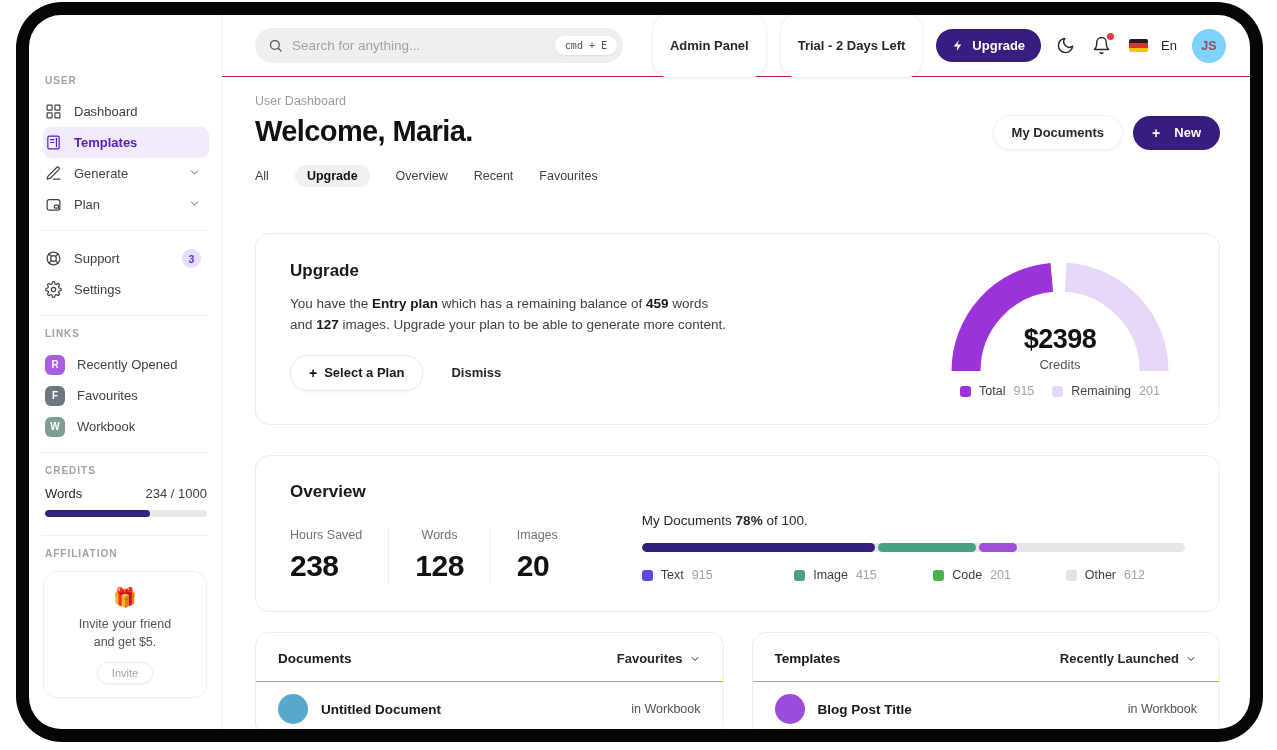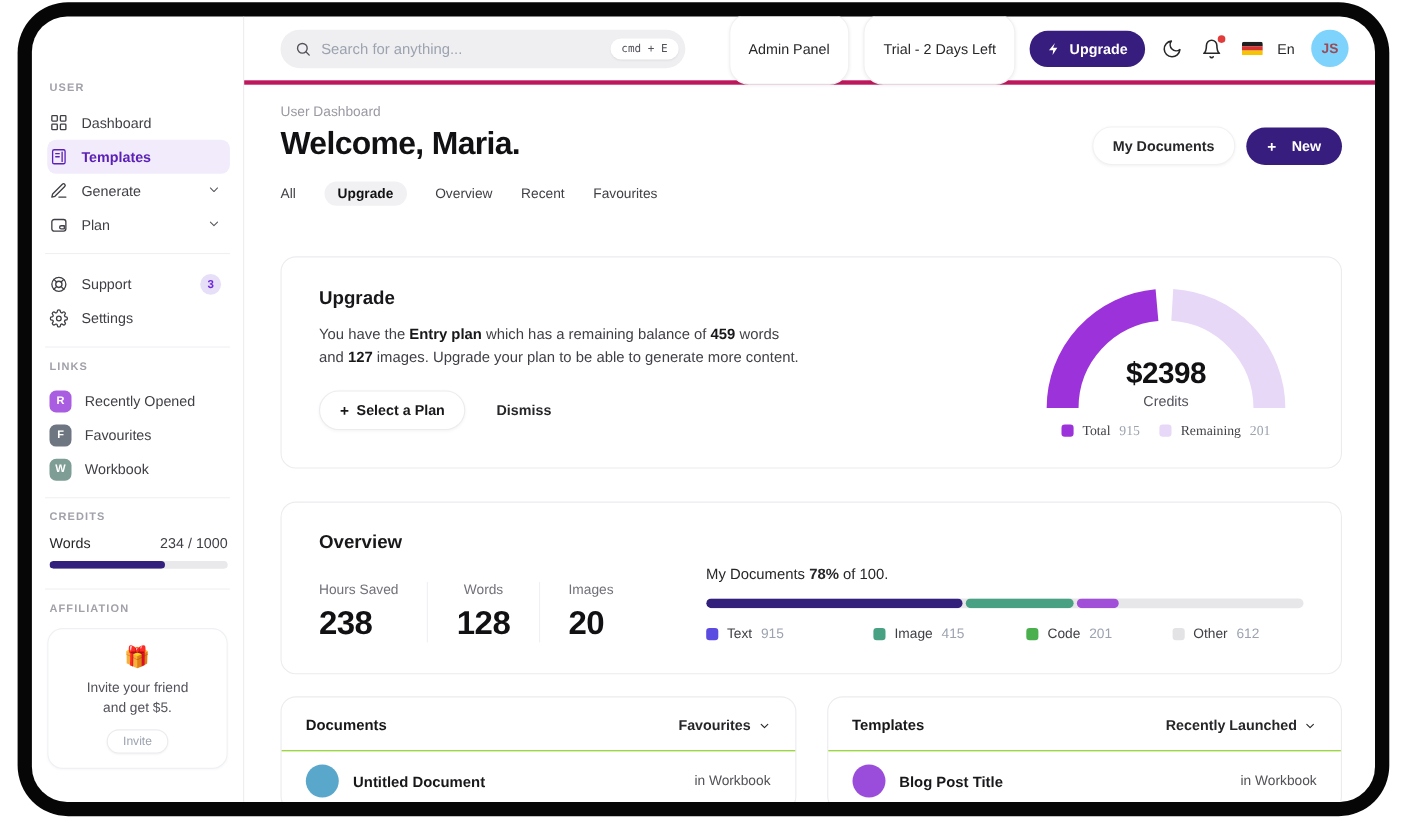--- a/index.html
+++ b/index.html
@@ -24,28 +24,28 @@
   .credits-row .cv { color:#3f3f46; }
   .bar-track { height:7px; background:#e9e9ec; border-radius:4px; margin:9px 2px 0 2px; overflow:hidden; }
   .bar-fill { height:100%; border-radius:4px; }
   .aff-box { margin:12px 2px 0 0; border:1px solid #eef0f3; border-radius:14px; padding:14px 8px 13px; text-align:center; box-shadow:0 1px 2px rgba(0,0,0,.03); }
   .aff-emoji { font-size:19px; }
   .aff-text { margin-top:7px; font-size:12.5px; color:#52525b; line-height:1.4; }
   .aff-btn { display:inline-block; margin-top:11px; padding:4px 14px; border:1px solid #ececef; border-radius:14px; font-size:11px; color:#9ca3af; background:#fff; box-shadow:0 1px 2px rgba(0,0,0,.05); cursor:pointer; }
 
   
   .main { flex:1; display:flex; flex-direction:column; min-width:0; }
-  .topbar { height:62px; flex:0 0 62px; border-bottom:4px solid #be185d; display:flex; align-items:center; padding:0 24px 0 33px; }
+  .topbar { height:62px; flex:0 0 62px; border-bottom:1px solid #be185d; display:flex; align-items:center; padding:0 24px 0 33px; }
   .search { width:368px; height:35px; background:#efeff1; border-radius:18px; display:flex; align-items:center; gap:9px; padding:0 6px 0 13px; }
   .search svg { width:15px; height:15px; stroke:#52525b; stroke-width:2; fill:none; stroke-linecap:round; }
   .search input { flex:1; border:none; outline:none; background:transparent; font-size:13.5px; font-family:inherit; color:#3f3f46; }
   .search input::placeholder { color:#9ca3af; }
   .kbd { background:#fff; border-radius:12px; padding:4px 10px; font-family:"DejaVu Sans Mono",monospace; font-size:10px; color:#52525b; box-shadow:0 1px 2px rgba(0,0,0,.07); white-space:nowrap; }
   .tb-right { margin-left:auto; display:flex; align-items:center; gap:13px; }
-  .pill { background:#fff; border:1px solid #f1f1f3; border-radius:18px; padding:24px 17px; font-size:13px; font-weight:400; color:#27272a; box-shadow:0 1px 3px rgba(0,0,0,.06); cursor:pointer; white-space:nowrap; }
+  .pill { background:#fff; border:1px solid #f1f1f3; border-radius:18px; padding:24px 17px; font-size:13px; font-weight:700; color:#27272a; box-shadow:0 1px 3px rgba(0,0,0,.06); cursor:pointer; white-space:nowrap; }
   .btn-purple { background:#371d7d; border:none; color:#fff; border-radius:18px; padding:9px 16px; font-size:13px; font-weight:600; display:flex; align-items:center; gap:7px; cursor:pointer; }
   .btn-purple svg { width:13px; height:13px; fill:#fff; }
   .icon-btn { background:none; border:none; cursor:pointer; position:relative; display:flex; align-items:center; padding:2px; }
   .icon-btn svg { width:19px; height:19px; stroke:#27272a; stroke-width:1.8; fill:none; stroke-linecap:round; stroke-linejoin:round; }
   .notif-dot { position:absolute; top:-1px; right:-1px; width:7px; height:7px; border-radius:50%; background:#e23b3b; }
   .lang { display:flex; align-items:center; gap:13px; cursor:pointer; margin-left:3px; }
   .flag { width:19px; height:13px; border-radius:2px; overflow:hidden; display:flex; flex-direction:column; }
   .flag i { flex:1; }
   .flag .f1{background:#1f1f1f}.flag .f2{background:#d63333}.flag .f3{background:#f7c500}
   .lang-label { font-size:13px; color:#27272a; }
@@ -69,21 +69,21 @@
   .upgrade-para b { color:#18181b; }
   .upgrade-actions { margin-top:19px; display:flex; align-items:center; gap:28px; }
   .btn-outline { background:#fff; border:1px solid #ececef; border-radius:18px; padding:9px 18px; font-size:13px; font-weight:600; color:#18181b; box-shadow:0 1px 3px rgba(0,0,0,.05); cursor:pointer; display:flex; align-items:center; }
   .btn-ghost { background:none; border:none; font-size:13px; font-weight:600; color:#27272a; cursor:pointer; }
   .gauge-wrap { margin-left:auto; width:250px; display:flex; flex-direction:column; align-items:center; margin-top:-2px; }
   .gauge { position:relative; width:220px; height:113px; }
   .gauge svg { position:absolute; inset:0; overflow:visible; }
   .gauge-center { position:absolute; left:0; right:0; bottom:0; text-align:center; }
   .gauge-value { font-size:27px; font-weight:800; color:#111114; letter-spacing:-.5px; }
   .gauge-caption { font-size:13px; color:#52525b; margin-top:2px; }
-  .legend { display:flex; align-items:flex-end; gap:18px; margin-top:12px;font-family:Liberation Serif, serif; }
+  .legend { display:flex; align-items:flex-end; gap:18px; margin-top:12px; }
   .legend-item { display:flex; align-items:center; gap:8px; font-size:12.5px; color:#3f3f46; }
   .legend-item .val { color:#9ca3af; }
   .dot { width:11px; height:11px; border-radius:3px; flex:0 0 11px; }
 
   .overview-card { margin-top:30px; padding:26px 34px 28px; display:flex; align-items:flex-start; }
   .stats { display:flex; margin-top:26px; }
   .stat { padding:0 26px; border-left:1px solid #f0f0f3; }
   .stat:first-child { padding-left:0; border-left:none; }
   .stat-label { font-size:12.5px; color:#71717a;text-align:center; }
   .stat-value { font-size:30px; font-weight:800; color:#111114; margin-top:7px; letter-spacing:-.5px; }

